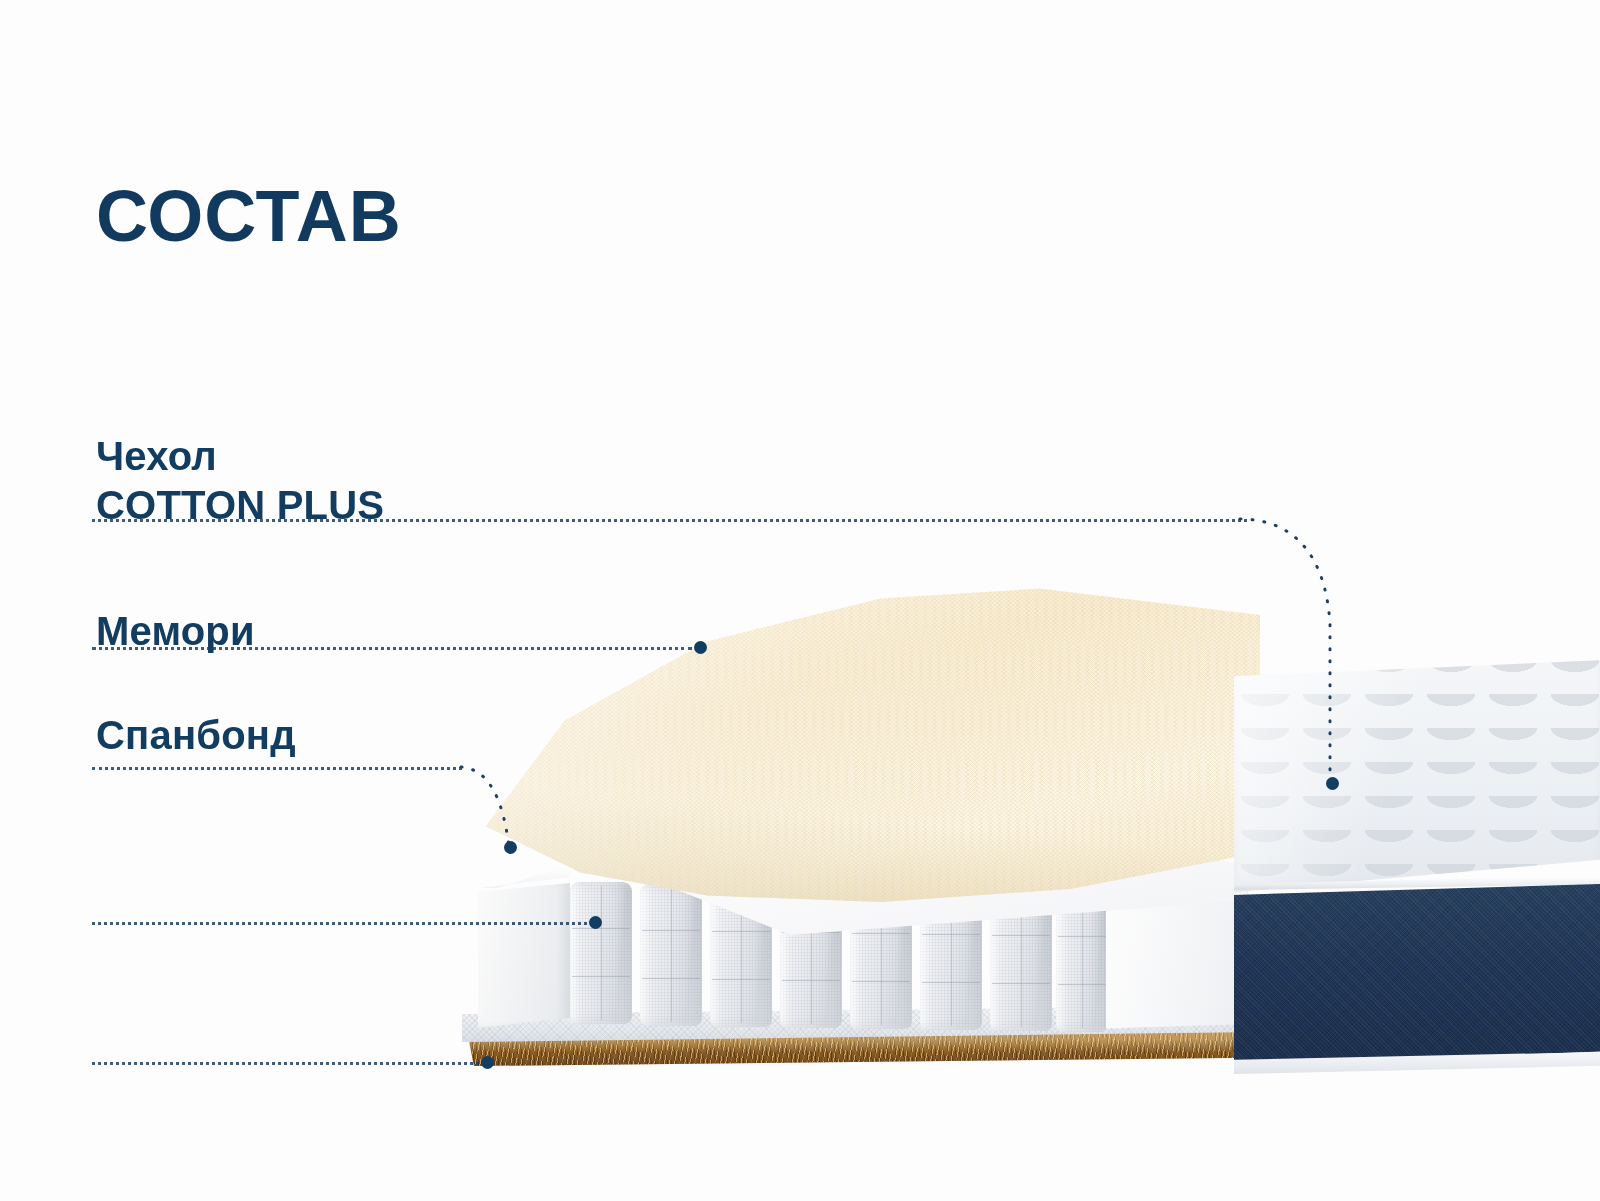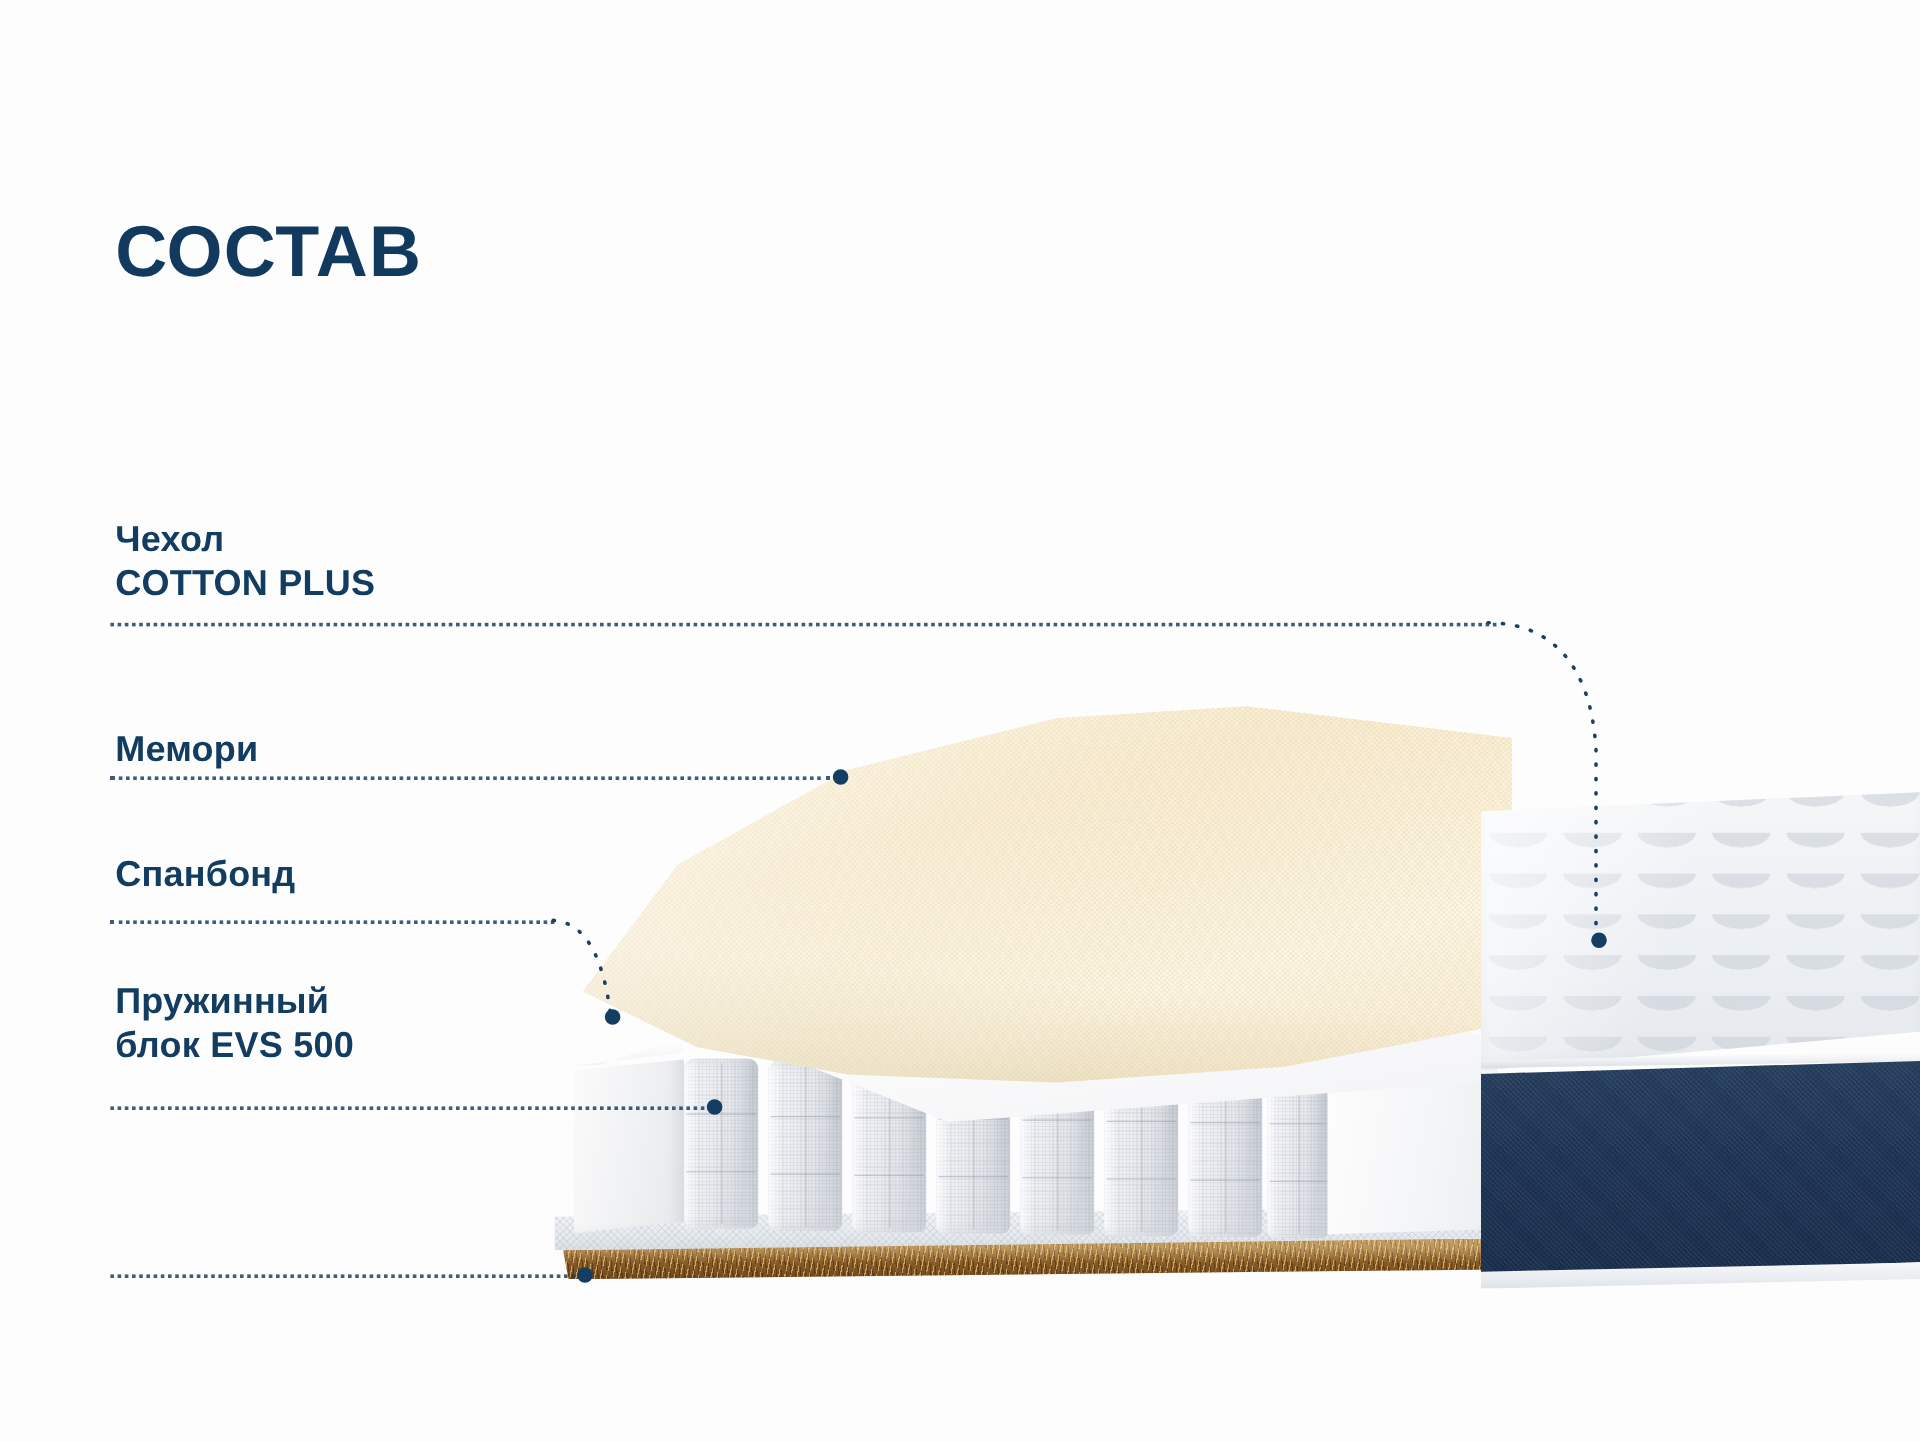--- a/index.html
+++ b/index.html
@@ -16,33 +16,33 @@
     height: 1201px;
     background: #fdfdfd;
     overflow: hidden;
   }
 
   
   #page-title {
     position: absolute;
     left: 96px;
     top: 180px;
-    font-size: 60px;
+    font-size: 72px;
     font-weight: 700;
     letter-spacing: 1px;
     color: #123a5e;
     line-height: 1;
     white-space: nowrap;
   }
 
   
   .layer-label {
     position: absolute;
     color: #133c61;
-    font-size: 30px;
+    font-size: 40px;
     font-weight: 600;
     line-height: 1.22;
     letter-spacing: 0.2px;
     white-space: pre-line;
   }
   #label-cover   { left: 96px; top: 432px; }
   #label-memory  { left: 96px; top: 585px; margin-top: 22px; }
   #label-spanbond{ left: 96px; top: 711px; text-align: center; }
   #label-springs { left: 96px; top: 817px; }
   #label-coir    { left: 96px; top: 957px; }
@@ -375,22 +375,20 @@
     <div id="mattress-side-navy">
       
     </div>
     <div id="mattress-piping-bottom"></div>
   </div>
 
   <div class="layer-label" id="label-cover">Чехол
 COTTON PLUS</div>
   <div class="layer-label" id="label-memory">Мемори</div>
   <div class="layer-label" id="label-spanbond">Спанбонд</div>
-  <div class="layer-label" id="label-springs">Пружинный
-блок EVS 500</div>
 
   <div class="leader" id="leader-cover"></div>
   <svg class="leader-svg" id="leader-cover-curve" width="110" height="290">
     <path d="M 0 14 C 52 14, 86 48, 90 120 L 90 278" fill="none" stroke="#1d3f63" stroke-width="3" stroke-linecap="round" stroke-dasharray="1 11"></path>
   </svg>
 
   <div class="leader" id="leader-memory"></div>
 
   <div class="leader" id="leader-spanbond"></div>
   <svg class="leader-svg" id="leader-spanbond-curve" width="70" height="110">

